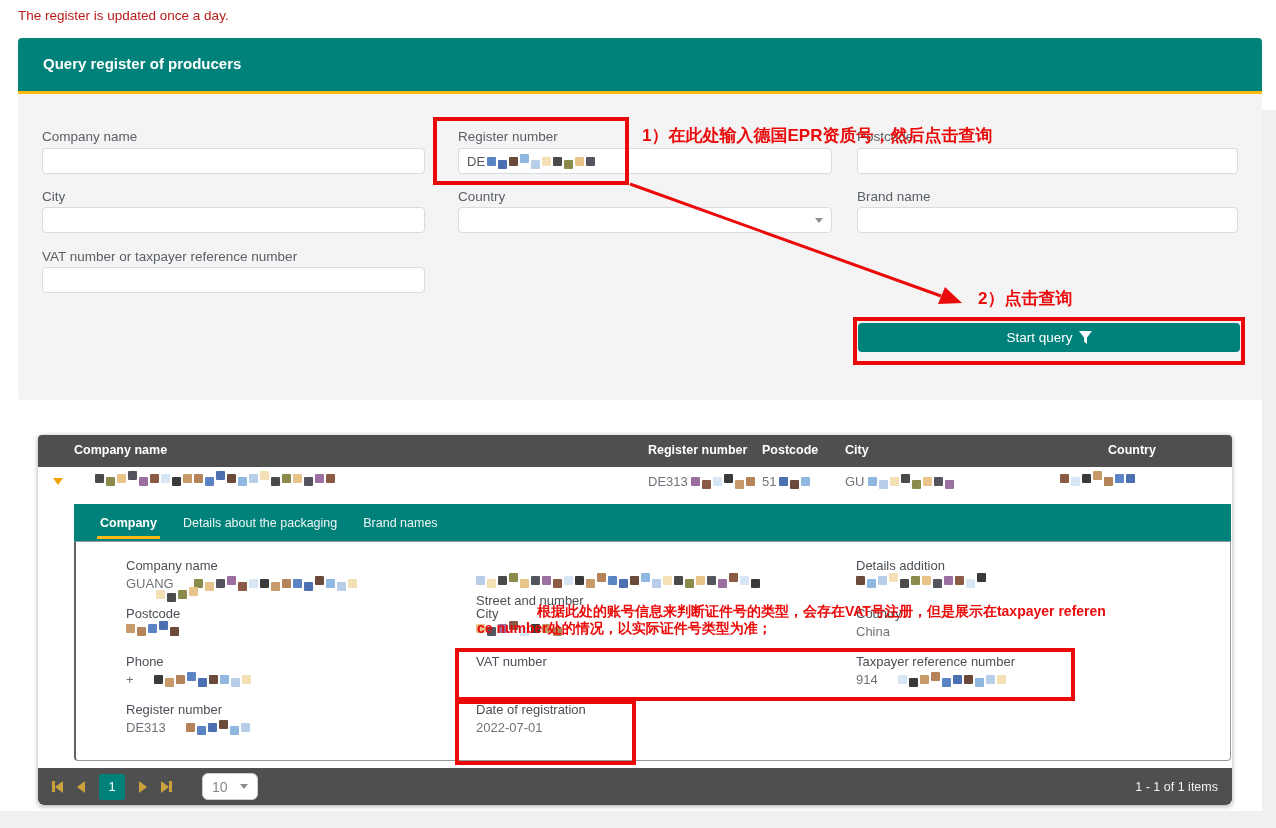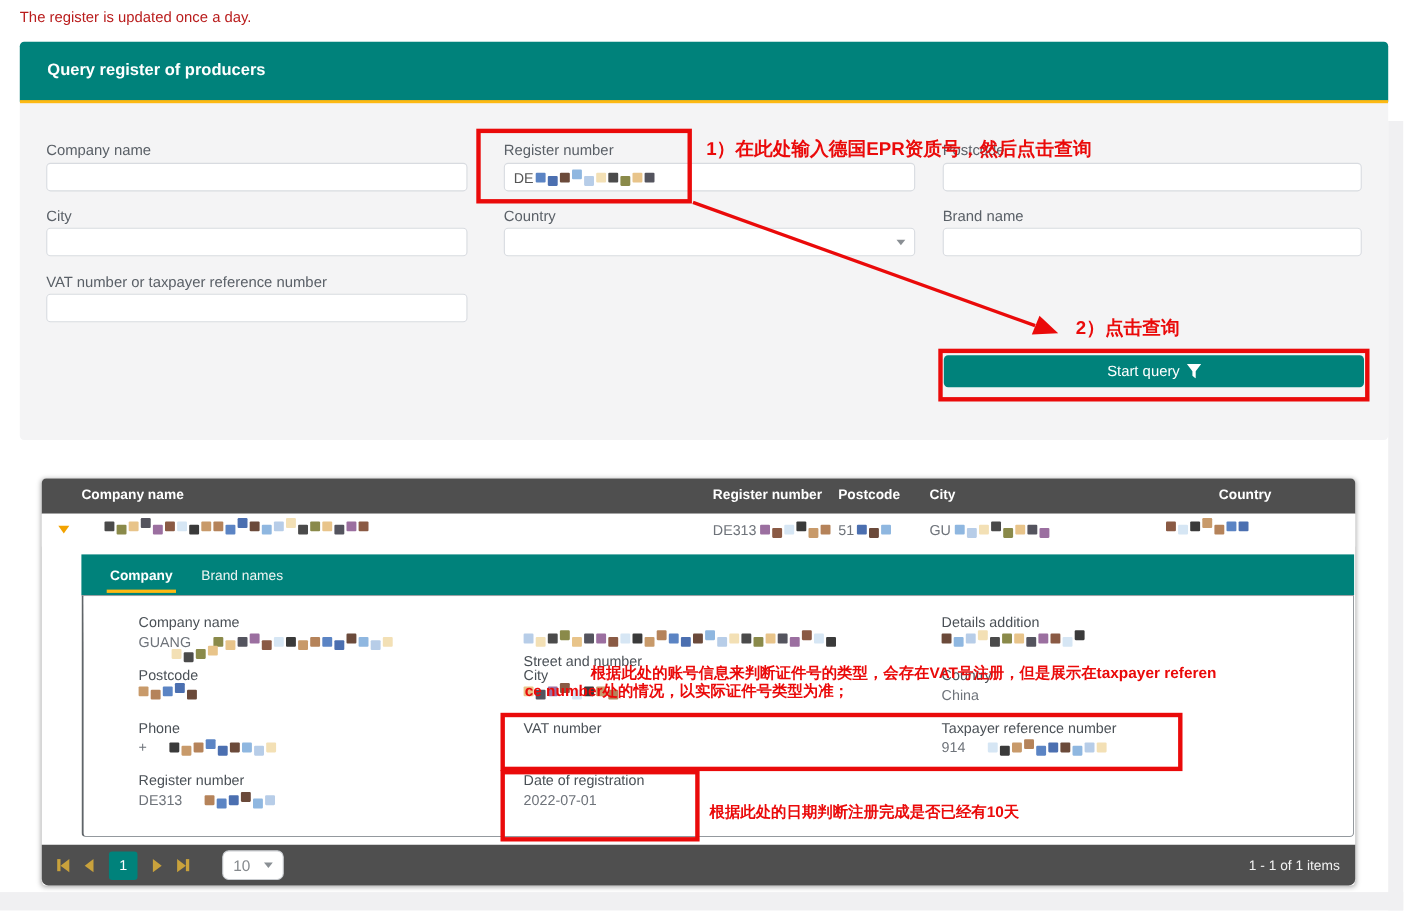--- a/index.html
+++ b/index.html
@@ -192,20 +192,21 @@
             <span class="mq up" style="background: rgb(200, 154, 106);"></span>
             <span class="mq dn" style="background: rgb(181, 131, 90);"></span>
             <span class="mq" style="background: rgb(91, 132, 196);"></span>
             <span class="mq" style="background: rgb(75, 111, 176);"></span>
           </span>
         </div>
     </div>
 
     <div class="tabbar">
       <div class="tab active">Company</div>
+      <div class="tab">Details about the packaging</div>
       <div class="tab">Brand names</div>
     </div>
 
     <div class="detail">
 
       <div class="d-label" style="left:50px;top:16px;">Company name</div>
       <div class="d-value" style="left:50px;top:34px;">
           <span>GUANG</span>
           <span class="mosaic">
             <span class="mq" style="background: rgb(138, 138, 74);"></span>
@@ -398,17 +399,16 @@
   </svg>
 
   <div class="red-text" style="left:978px;top:287px;font-size:17px;">2）点击查询</div>
   <div class="red-box" style="left:853px;top:317px;width:392px;height:48px;"></div>
 
   <div class="red-text" style="left:537px;top:603px;font-size:14px;">根据此处的账号信息来判断证件号的类型，会存在VAT号注册，但是展示在taxpayer referen</div>
   <div class="red-text" style="left:457px;top:620px;font-size:14px;margin-left:20px;">ce number处的情况，以实际证件号类型为准；</div>
   <div class="red-box" style="left:455px;top:648px;width:620px;height:53px;"></div>
 
   <div class="red-box" style="left:455px;top:700px;width:181px;height:65px;"></div>
-  <div class="red-text" style="left:645px;top:730px;font-size:14px;">根据此处的日期判断注册完成是否已经有10天</div>
 
   <div class="strip" style="left:1262px;top:110px;width:14px;height:718px;"></div>
   <div class="strip" style="left:0;top:811px;width:1276px;height:17px;"></div>
 </div>
 
 </body></html>

